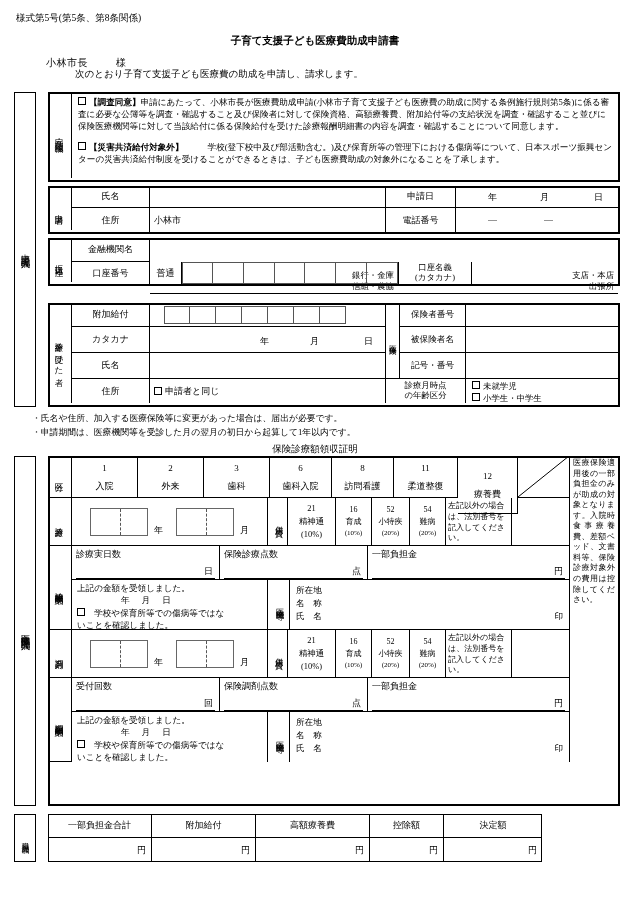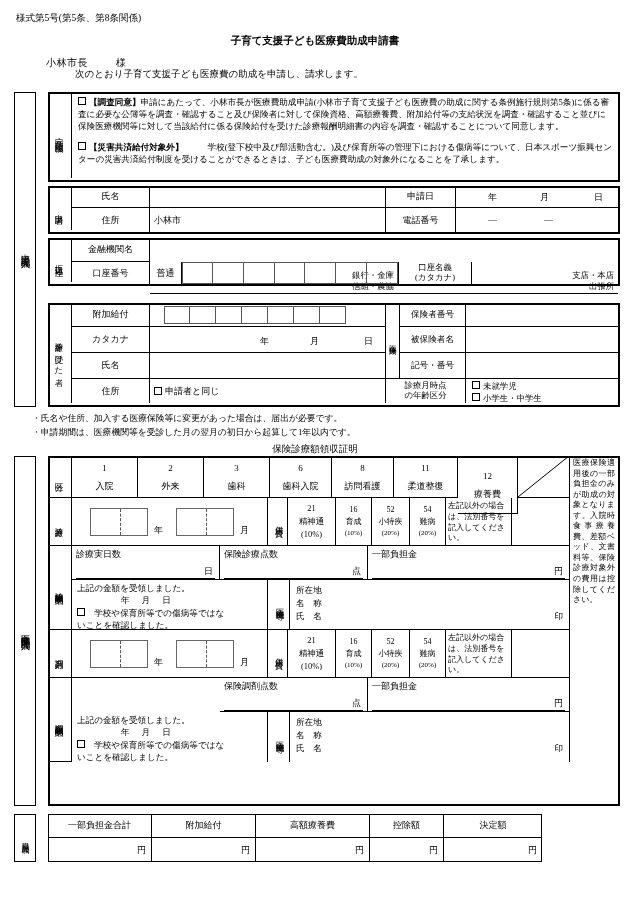--- a/index.html
+++ b/index.html
@@ -439,20 +439,24 @@
       <div style="font-size:7px;">(20%)</div>
     </div>
     </div>
   <div class="abs br bb" style="left:446px;top:630px;width:66px;height:48px;padding:3px 2px;font-size:8px;line-height:1.35;">左記以外の場合は、法別番号を記入してください。</div>
   <div class="abs br bb" style="left:512px;top:630px;width:58px;height:48px;"></div>
 
   <div class="abs ctr vert br bb" style="left:48px;top:678px;width:24px;height:84px;font-size:8.6px;">
     <span>調剤報酬明細</span>
     </div>
 
+  <div class="abs br bb" style="left:72px;top:678px;width:148px;height:34px;padding:2px 4px;">
+    <div>受付回数</div>
+    <div style="border-bottom:1px solid #000;text-align:right;margin-top:4px;padding-right:2px;">回</div>
+  </div>
   <div class="abs br bb" style="left:220px;top:678px;width:148px;height:34px;padding:2px 4px;">
     <div>保険調剤点数</div>
     <div style="border-bottom:1px solid #000;text-align:right;margin-top:4px;padding-right:2px;">点</div>
   </div>
   <div class="abs br bb" style="left:368px;top:678px;width:202px;height:34px;padding:2px 4px;">
     <div>一部負担金</div>
     <div style="border-bottom:1px solid #000;text-align:right;margin-top:4px;padding-right:2px;">円</div>
   </div>
 
   <div class="abs br" style="left:72px;top:712px;width:196px;height:50px;padding:3px 5px;font-size:8.6px;">

